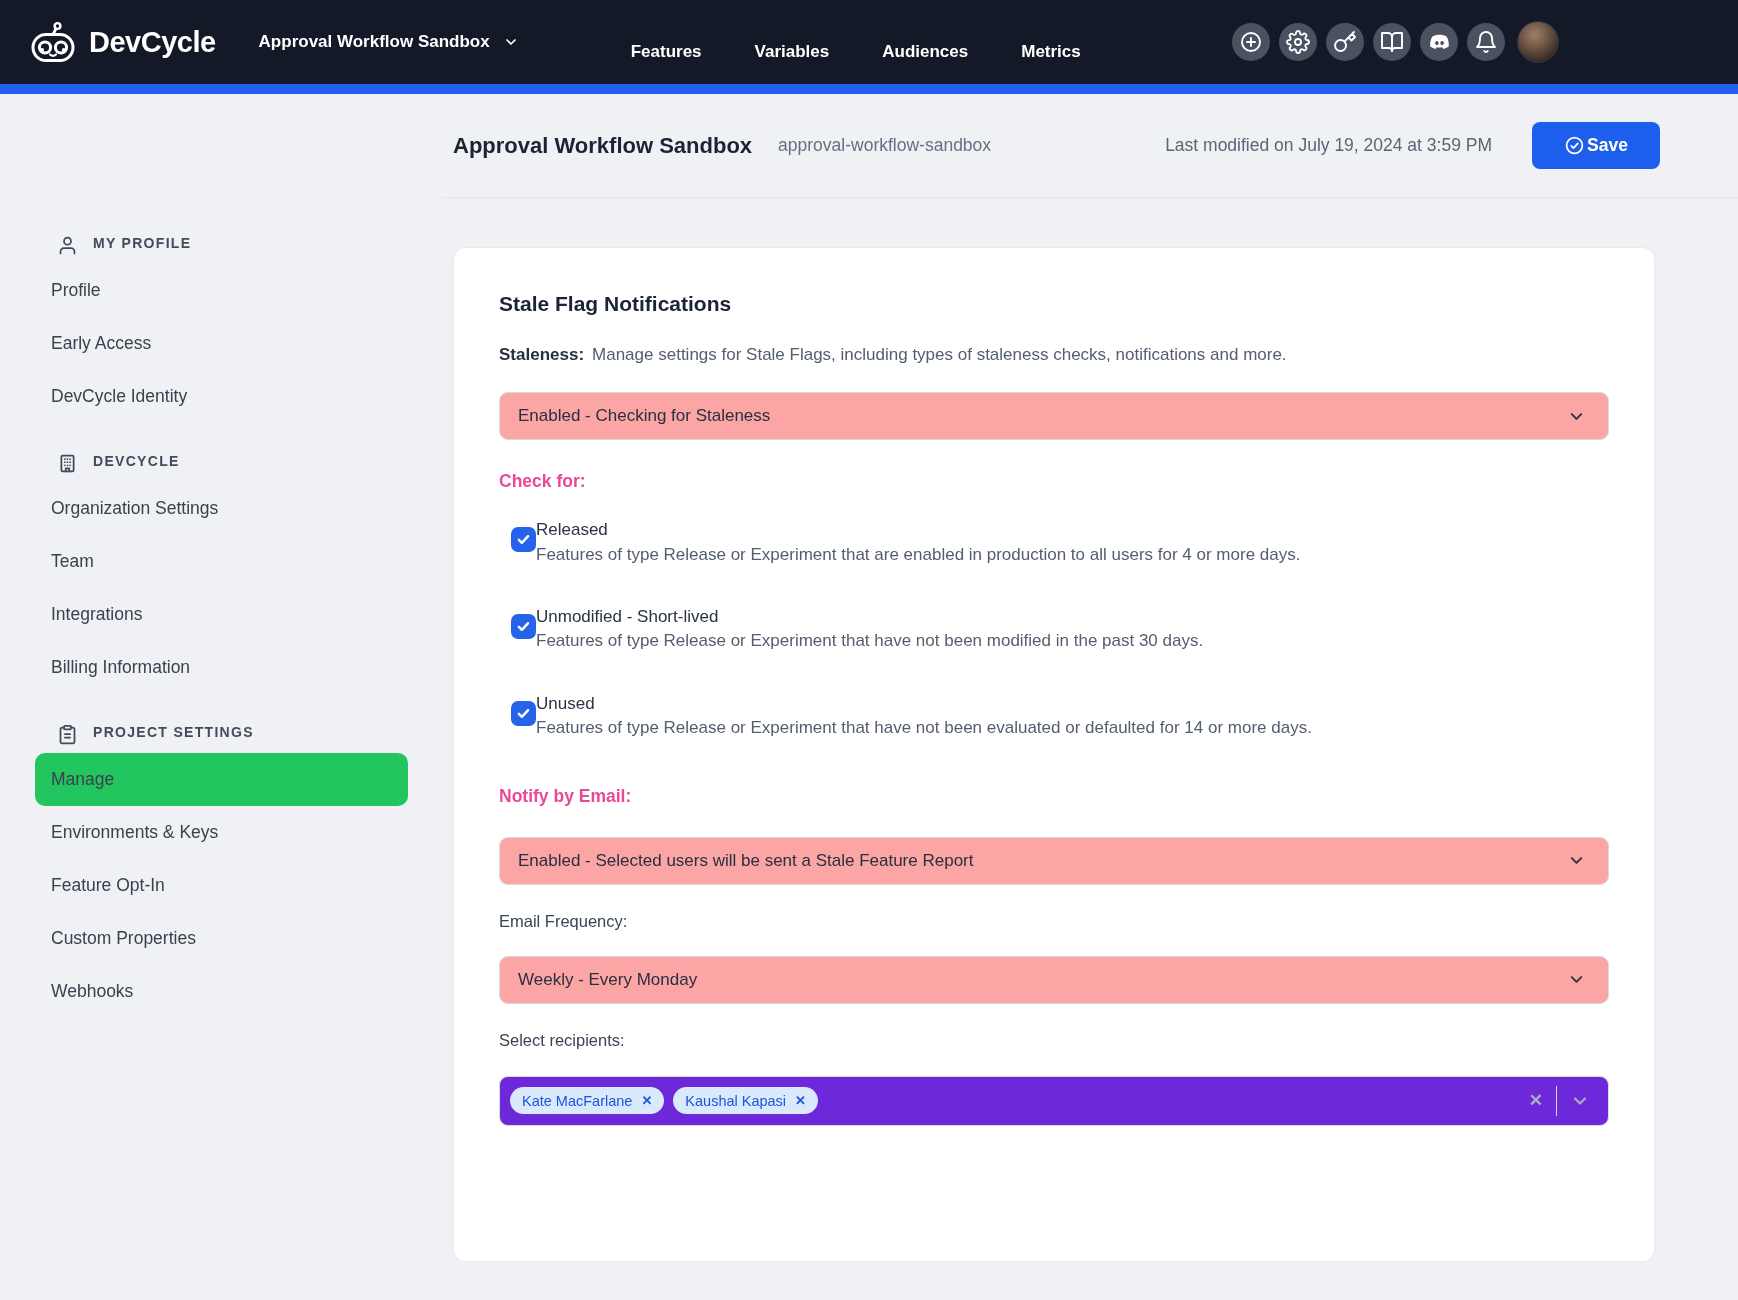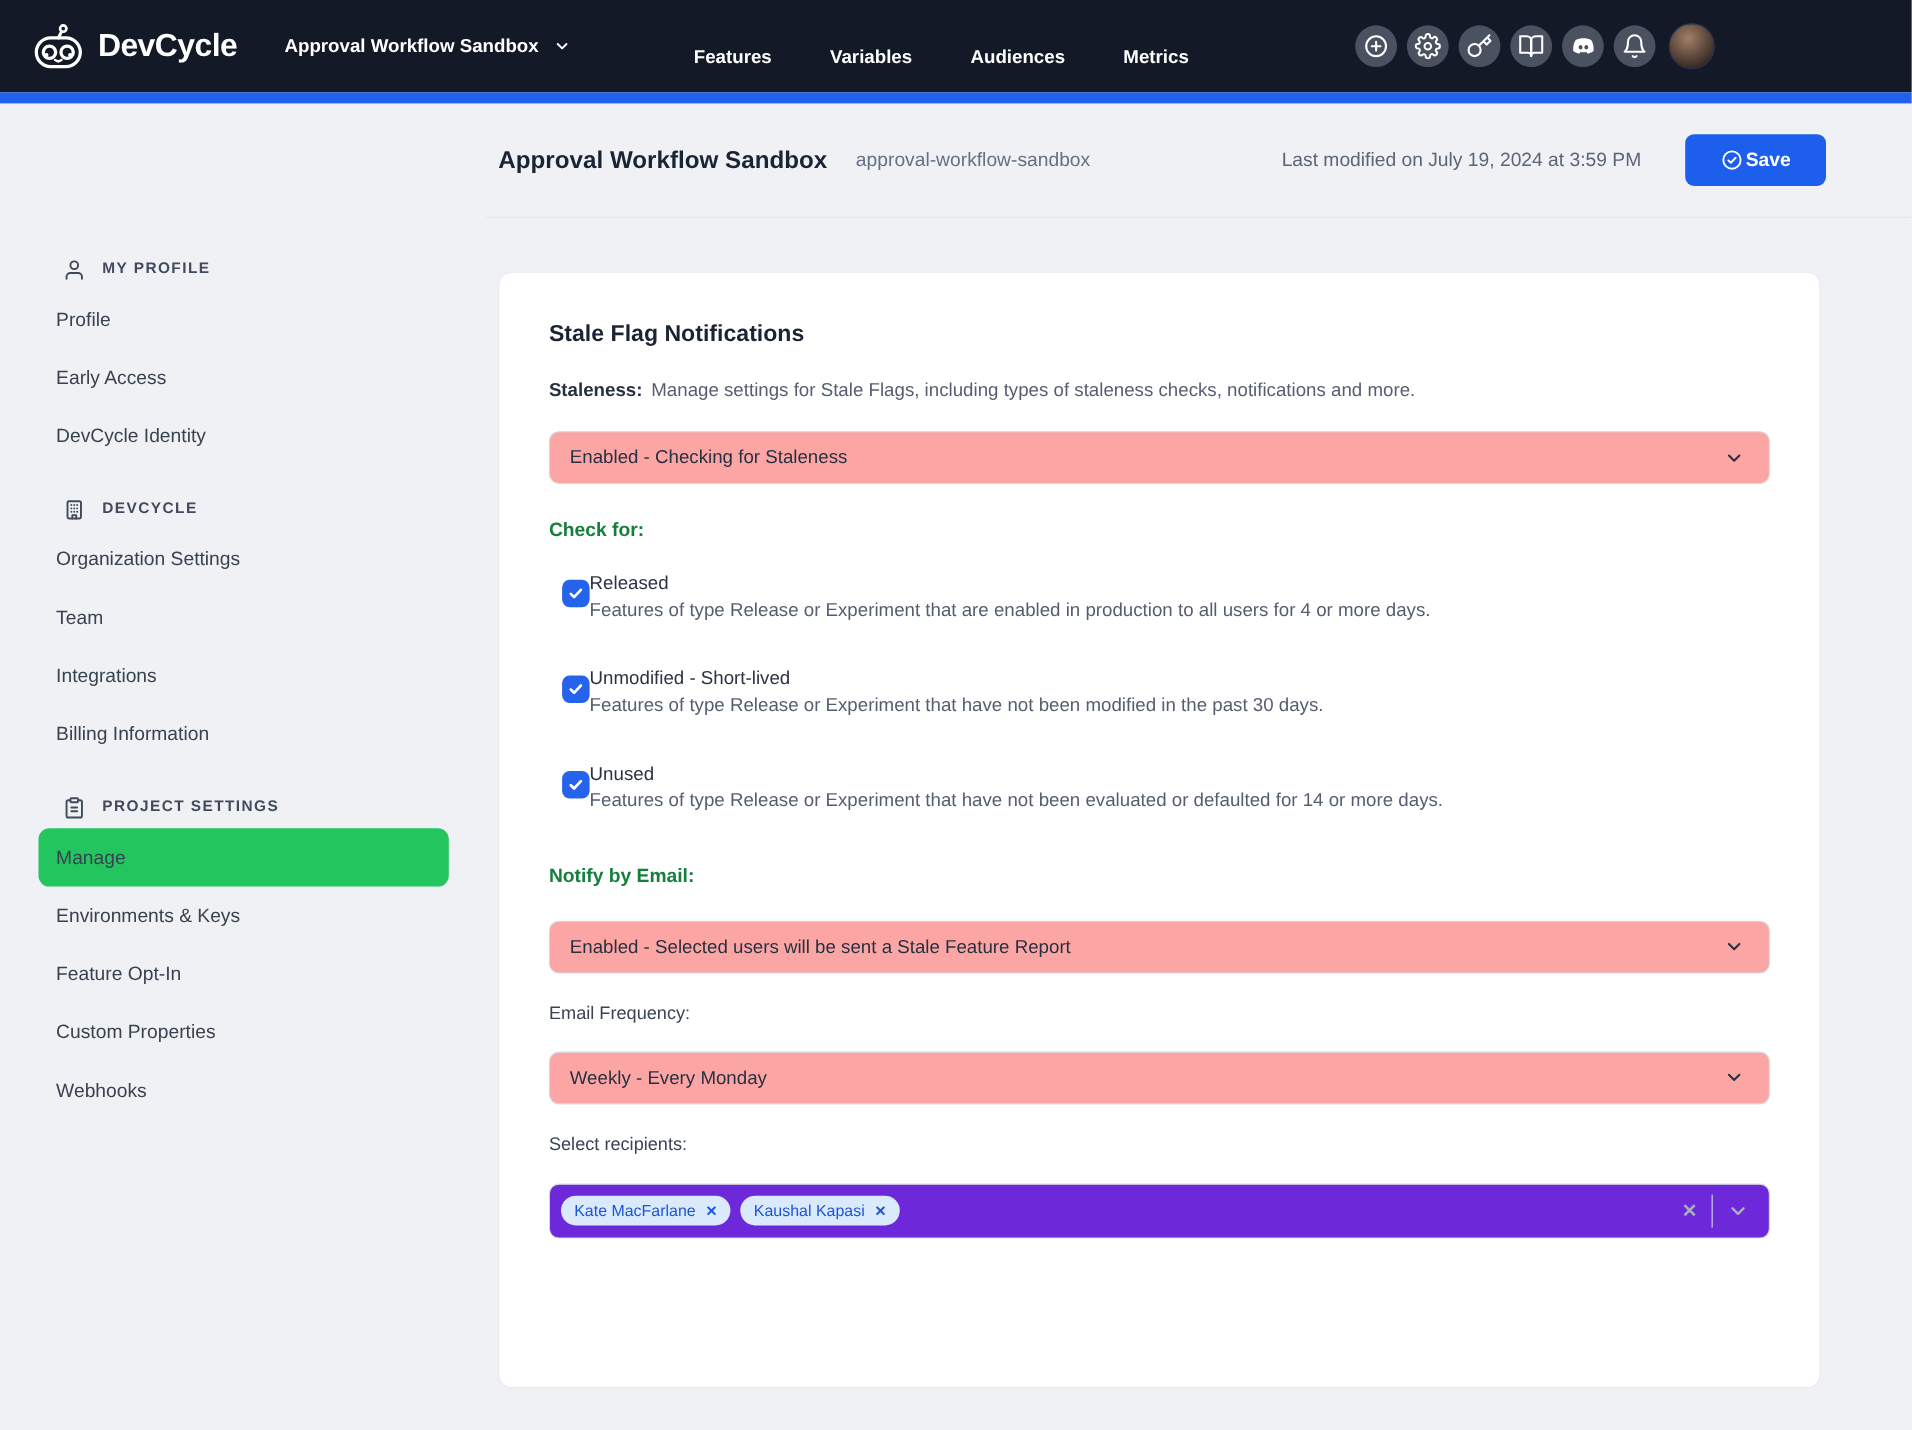--- a/index.html
+++ b/index.html
@@ -101,21 +101,21 @@
 
   .select {
     margin-top: 27px; height: 48px;
     border: 1px solid #D6DAE1; border-radius: 9px; background: #fca5a5;
     display: flex; align-items: center;
     padding: 0 22px 0 18px;
     font-size: 17px; color: #27303F; cursor: pointer;
   }
   .select .chev { margin-left: auto; display: flex; }
 
-  .group-label { margin-top: 31px; font-size: 17.5px; font-weight: 700; color: #15803d; }
+  .group-label { margin-top: 31px; font-size: 17.5px; font-weight: 700; color: #ec4899; }
 
   .checks { margin-top: 28px; }
   .check-row { display: flex; margin-bottom: 42px; }
   .check-row:last-child { margin-bottom: 0; }
   .checkbox {
     width: 25px; height: 25px; border-radius: 7px;
     background: #2563EB; flex-shrink: 0;
     margin-left: 12px; margin-top: 7px;
     display: flex; align-items: center; justify-content: center;
     cursor: pointer;

